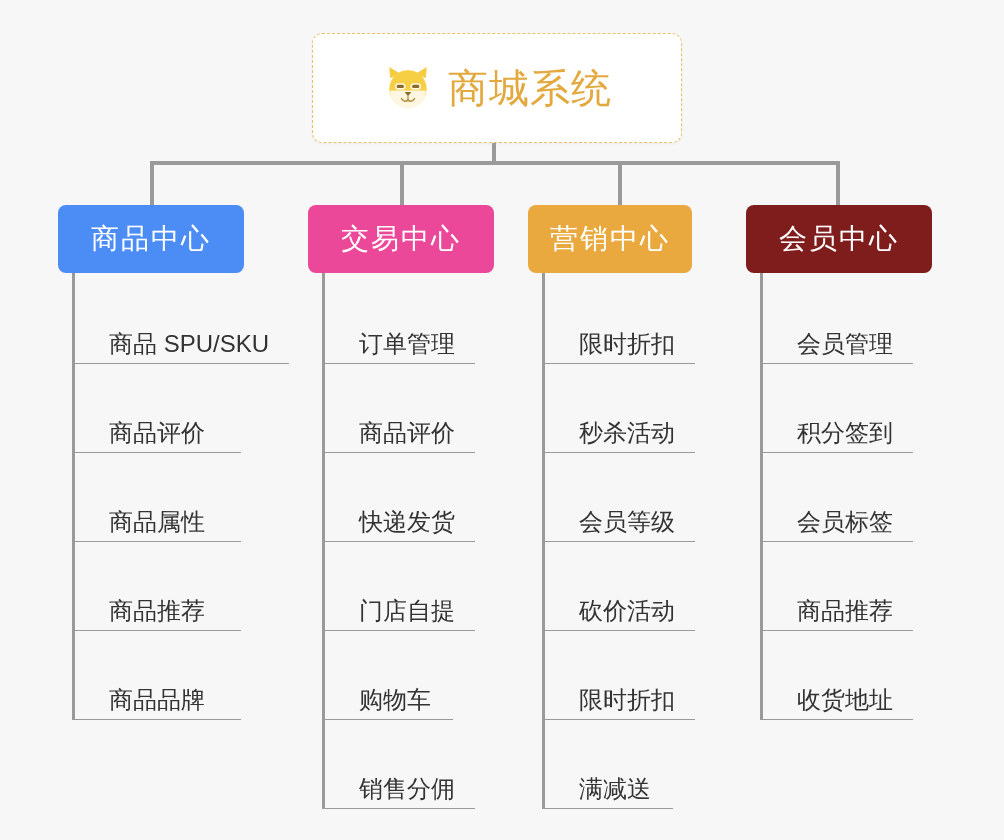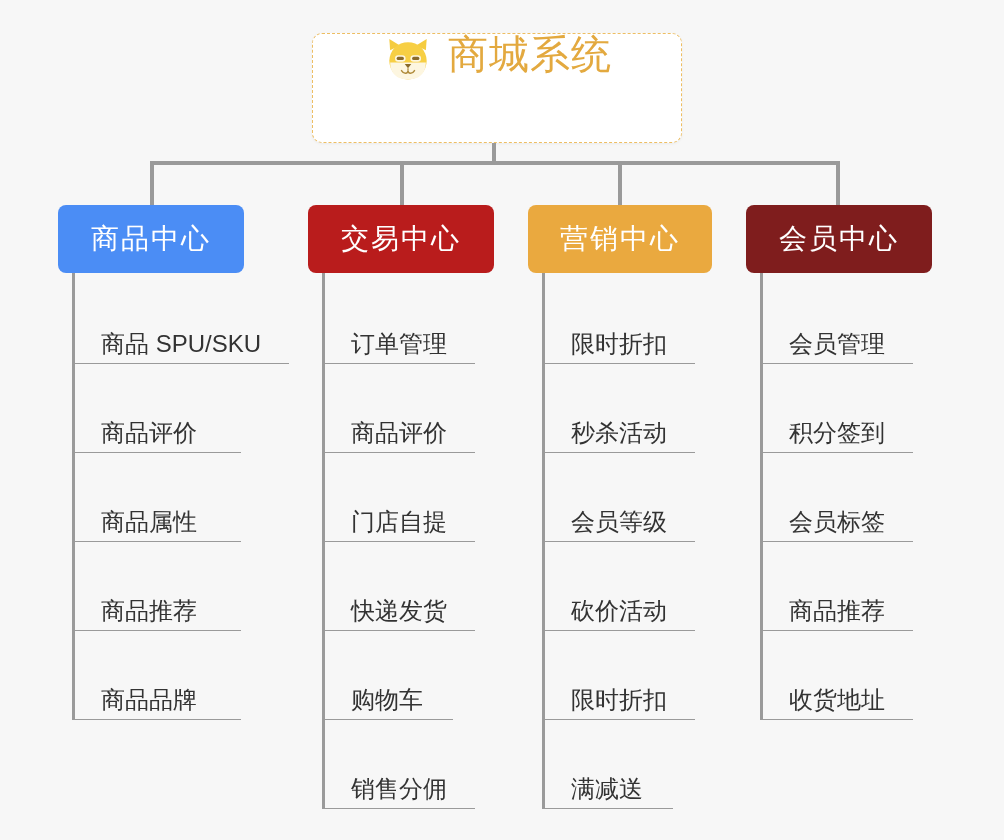--- a/index.html
+++ b/index.html
@@ -23,20 +23,21 @@
   .root-node {
     position: absolute;
     left: 312px;
     top: 33px;
     width: 370px;
     height: 110px;
     background: #ffffff;
     border: 1.5px dashed #edbe63;
     border-radius: 10px;
     display: flex;
+    align-items: center;
     justify-content: center;
     gap: 14px;
     box-shadow: 0 1px 3px rgba(0,0,0,0.05);
   }
   .root-icon {
     width: 52px;
     height: 52px;
     flex: 0 0 52px;
     display: block;
   }
@@ -101,36 +102,36 @@
     align-items: center;
     justify-content: center;
     color: #ffffff;
     font-size: 28px;
     letter-spacing: 2px;
     white-space: nowrap;
     user-select: none;
   }
   .column.c0 .cat-box { width: 186px; }
   .column.c1 .cat-box { width: 186px; }
-  .column.c2 .cat-box { width: 184px; }
+  .column.c2 .cat-box { width: 164px; }
   .column.c3 .cat-box { width: 186px; }
 
   
   .leaf-list {
     position: relative;
     margin-left: 14px;
     border-left: 3px solid #9a9a9a;
     padding-top: 2px;
   }
   .leaf-item {
     position: relative;
     height: 89px;
     display: flex;
     align-items: flex-end;
-    padding-left: 26px;
+    padding-left: 34px;
     padding-bottom: 6px;
   }
   .leaf-item::after {
     content: "";
     position: absolute;
     left: 0;
     bottom: 0;
     height: 1.5px;
     background: #9a9a9a;
   }
@@ -198,33 +199,33 @@
         <div class="leaf-item w-lg">
             <span class="leaf-label">商品推荐</span>
           </div>
         <div class="leaf-item w-lg">
             <span class="leaf-label">商品品牌</span>
           </div>
       </div>
     </div>
 
     <div class="column c1">
-      <div class="cat-box" style="background: #b91c1c;">交易中心</div>
+      <div class="cat-box" style="background: #ec4899;">交易中心</div>
       <div class="leaf-list">
         <div class="leaf-item w-md">
             <span class="leaf-label">订单管理</span>
           </div>
         <div class="leaf-item w-md">
             <span class="leaf-label">商品评价</span>
           </div>
         <div class="leaf-item w-md">
+            <span class="leaf-label">快递发货</span>
+          </div>
+        <div class="leaf-item w-md">
             <span class="leaf-label">门店自提</span>
-          </div>
-        <div class="leaf-item w-md">
-            <span class="leaf-label">快递发货</span>
           </div>
         <div class="leaf-item w-sm">
             <span class="leaf-label">购物车</span>
           </div>
         <div class="leaf-item w-md">
             <span class="leaf-label">销售分佣</span>
           </div>
       </div>
     </div>
 

